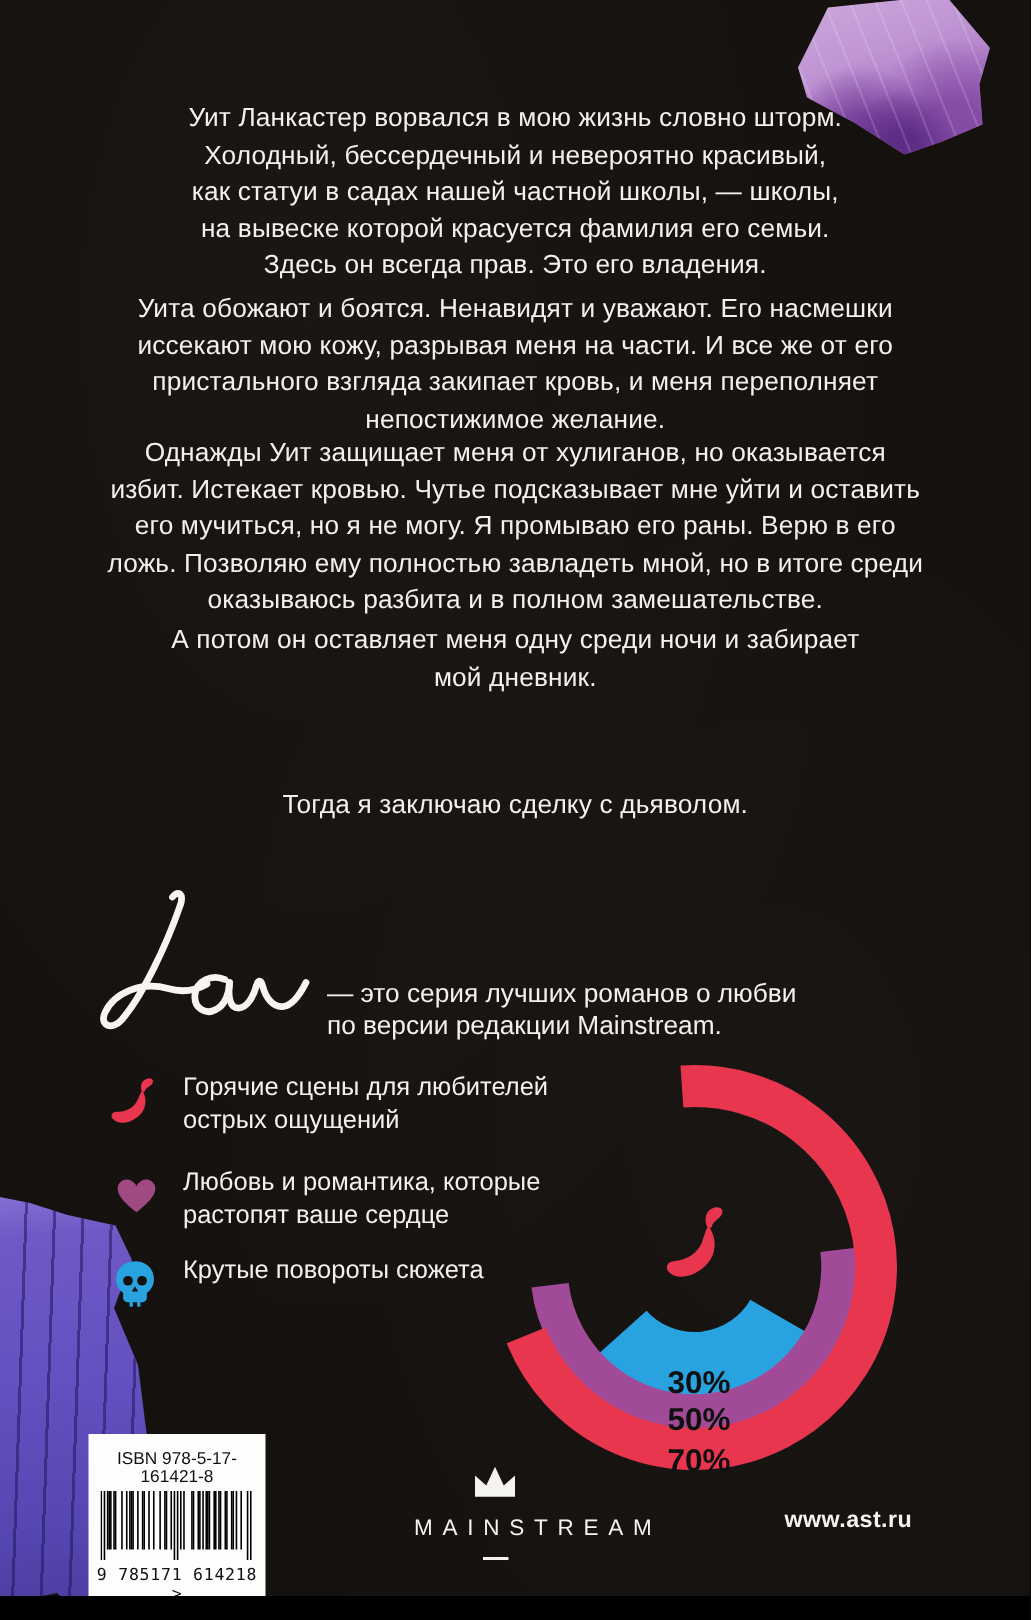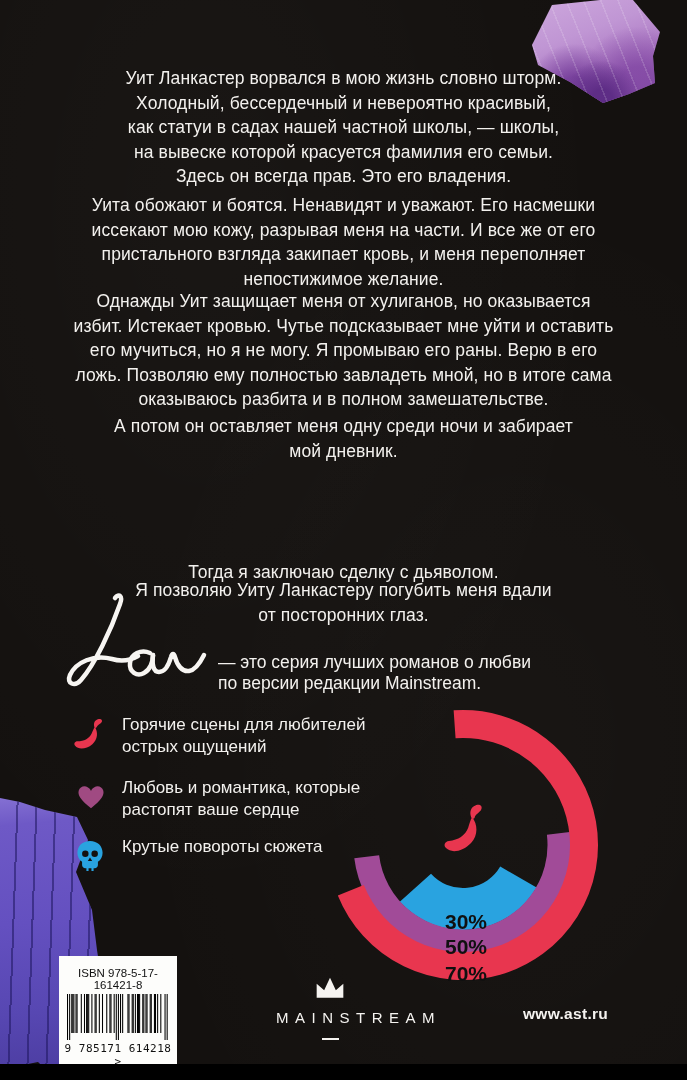--- a/index.html
+++ b/index.html
@@ -4,21 +4,21 @@
 <style>
   html,body{margin:0;padding:0;background:#000;}
   .page{position:relative;width:687px;height:1064px;overflow:hidden;
         background:#14110f;
         background-image:radial-gradient(ellipse at 30% 20%, rgba(255,255,255,0.025), transparent 60%),
                          radial-gradient(ellipse at 75% 70%, rgba(255,255,255,0.018), transparent 55%);
         font-family:"Liberation Sans",sans-serif;color:#f3f1ee;}
   .syn{position:absolute;left:40px;width:607px;margin:0;text-align:center;
        white-space:pre-line;font-size:17.5px;line-height:24.5px;font-weight:500;
        color:#f3f1ee;letter-spacing:0.1px;}
-  .p0{top:66px}.p1{top:193px}.p2{top:289px}.p3{top:414px}.p4{top:468px}.p5{top:560px}.p6{top:578px}
+  .p0{top:66px}.p1{top:193px}.p2{top:289px}.p3{top:414px}.p4{top:468px}.p5{top:524px}.p6{top:578px}
 
   .paper-tr{position:absolute;left:525px;top:-6px;width:140px;height:120px;z-index:1;
     background:
       repeating-linear-gradient(68deg, rgba(255,255,255,0.14) 0 1.5px, transparent 1.5px 16px),
       radial-gradient(circle at 55% 88%, #5e2d86 0 8%, transparent 30%),
       radial-gradient(circle at 35% 80%, rgba(109,53,148,0.8) 0 10%, transparent 35%),
       radial-gradient(circle at 80% 75%, rgba(122,63,158,0.7) 0 12%, transparent 40%),
       linear-gradient(160deg,#cfaade 0%,#c096d4 35%,#a873c0 65%,#8d55a9 100%);
     clip-path:polygon(27px 11px,75px 6px,108px 6px,135px 38px,128px 62px,130px 89px,104px 100px,78px 109px,45px 88px,13px 71px,7px 51px);}
   .paper-bl{position:absolute;left:0px;top:790px;width:120px;height:290px;z-index:1;
@@ -84,27 +84,25 @@
 как статуи в садах нашей частной школы, — школы,
 на вывеске которой красуется фамилия его семьи.
 Здесь он всегда прав. Это его владения.</p>
   <p class="syn p1">Уита обожают и боятся. Ненавидят и уважают. Его насмешки
 иссекают мою кожу, разрывая меня на части. И все же от его
 пристального взгляда закипает кровь, и меня переполняет
 непостижимое желание.</p>
   <p class="syn p2">Однажды Уит защищает меня от хулиганов, но оказывается
 избит. Истекает кровью. Чутье подсказывает мне уйти и оставить
 его мучиться, но я не могу. Я промываю его раны. Верю в его
-ложь. Позволяю ему полностью завладеть мной, но в итоге сама
+ложь. Позволяю ему полностью завладеть мной, но в итоге среди
 оказываюсь разбита и в полном замешательстве.</p>
   <p class="syn p3">А потом он оставляет меня одну среди ночи и забирает
 мой дневник.</p>
   <p class="syn p5">Тогда я заключаю сделку с дьяволом.</p>
-  <p class="syn p6">Я позволяю Уиту Ланкастеру погубить меня вдали
-от посторонних глаз.</p>
 
   <svg class="lav-svg" width="160" height="100" viewBox="0 0 160 100" fill="none" stroke="#f7f5f2" stroke-width="4.5" stroke-linecap="round" stroke-linejoin="round" aria-label="Lav">
     <path d="M63,6 C67,1 71,4 68,12 C59,38 43,72 29,88 C23,95 14,92 18,83 C24,70 42,62 60,67 C70,70 79,68 86,64"></path>
     <path d="M98,61 C89,57 79,62 78,71 C77,80 85,85 92,81 C98,78 101,70 101,63"></path>
     <path d="M101,63 C100,72 101,80 107,80 C113,80 117,72 119,65 C120,61 122,61 123,65 C125,73 130,80 137,79 C144,78 149,69 152,63"></path>
   </svg>
   <p class="series-desc">— это серия лучших романов о любви
 по версии редакции Mainstream.</p>
 
   <div class="feature f0">

